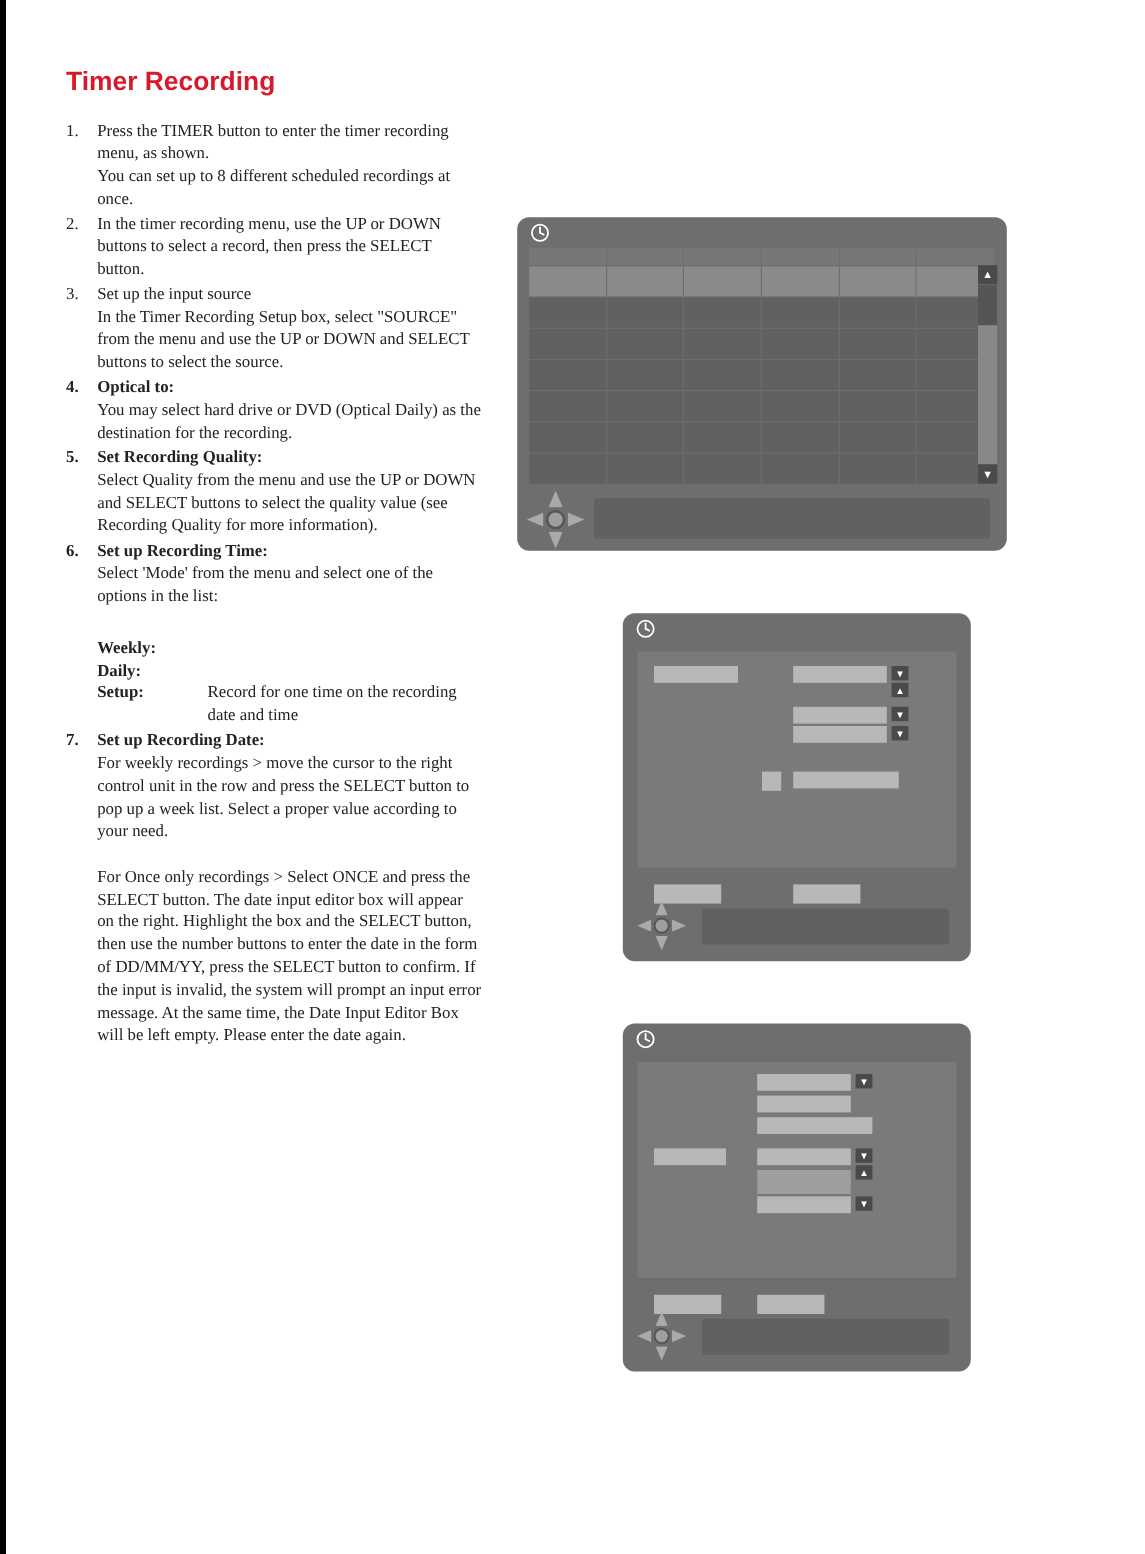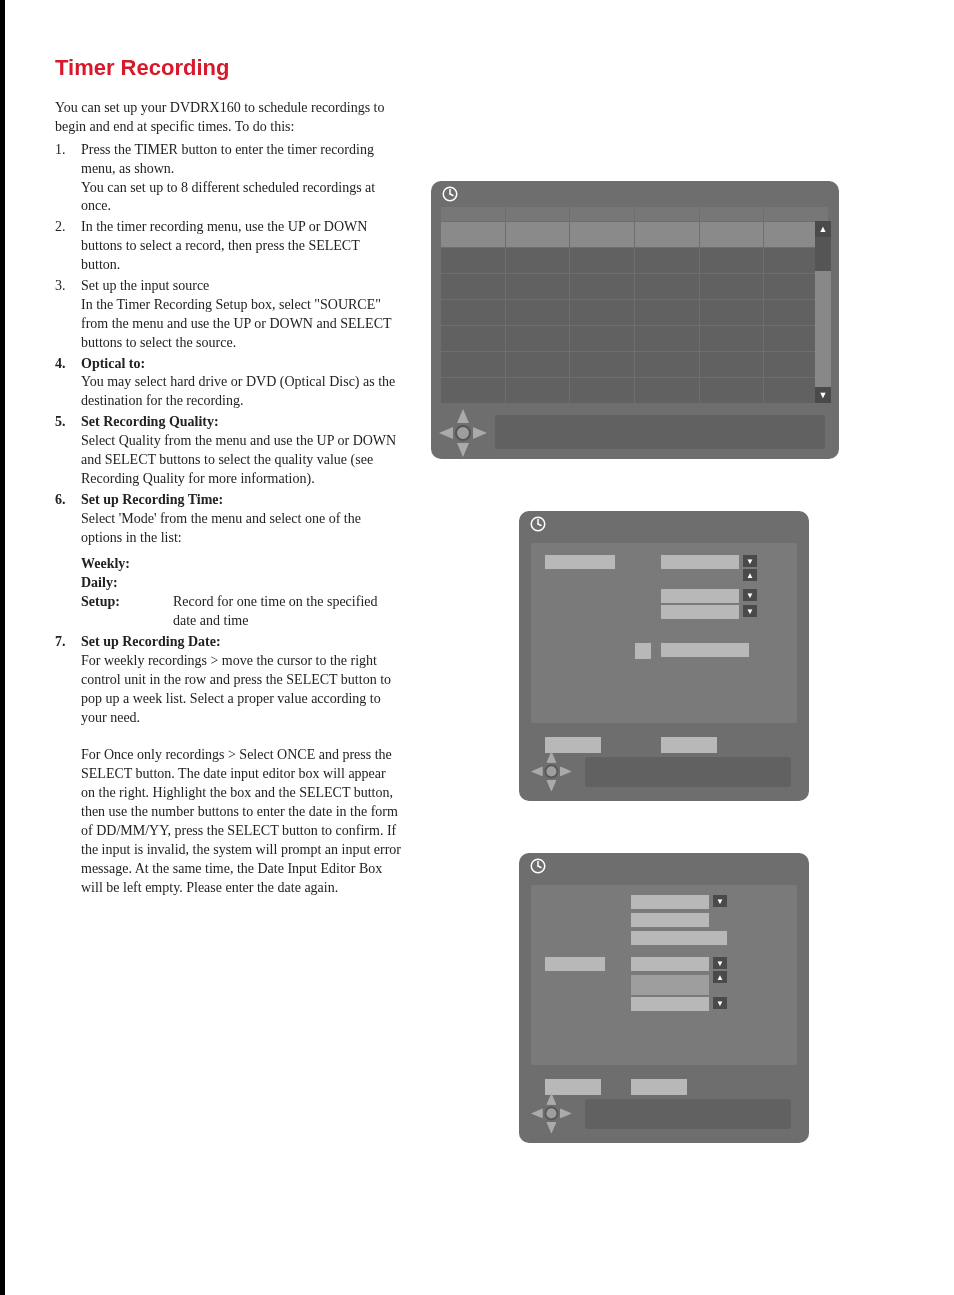--- a/index.html
+++ b/index.html
@@ -7,21 +7,21 @@
   .page { position: relative; width: 894px; height: 1295px; padding: 55px 55px 0 55px; }
   h1.title { color: #d6192b; font-family: Arial, Helvetica, sans-serif; font-weight: 700; font-size: 22px; margin-bottom: 18px; }
   .columns { display: flex; gap: 30px; }
   .text-col { width: 510px; font-size: 14px; line-height: 1.35; }
   .text-col p.intro { margin-bottom: 4px; }
   ol.steps { list-style: none; }
   ol.steps > li { display: flex; margin-top: 2px; }
   ol.steps > li .num { width: 26px; flex: 0 0 26px; }
   ol.steps > li .body { flex: 1; }
   .bold { font-weight: 700; }
-  .mode-table { margin-top: 8px; }
+  .mode-table { margin-top: 24px; }
   .mode-row { display: flex; }
   .mode-row .lbl { width: 92px; font-weight: 700; }
   .mode-row .desc { flex: 1; }
 
   .figs-col { flex: 1; display: flex; flex-direction: column; gap: 52px; padding-top: 82px; }
 
   
   .panel { background: #6e6e6e; border-radius: 10px; position: relative; }
   .panel .hdr { height: 26px; display:flex; align-items:center; padding-left:10px; }
   .clock-icon { width:18px; height:18px; }
@@ -70,21 +70,20 @@
 </style>
 </head>
 <body>
 
 <div class="page">
   <div class="edge"></div>
   <h1 class="title">Timer Recording</h1>
 
   <div class="columns">
     <div class="text-col">
-      <p class="intro">You can set up your DVDRX160 to schedule recordings to begin and end at specific times. To do this:</p>
       <ol class="steps">
         <li>
           <span class="num">1.</span>
           <span class="body">
             <span>Press the TIMER button to enter the timer recording menu, as shown.</span><br>
             <span>You can set up to 8 different scheduled recordings at once.</span>
           </span>
         </li>
         <li>
           <span class="num">2.</span>
@@ -94,21 +93,21 @@
           <span class="num">3.</span>
           <span class="body">
             <span>Set up the input source</span><br>
             <span>In the Timer Recording Setup box, select "SOURCE" from the menu and use the UP or DOWN and SELECT buttons to select the source.</span>
           </span>
         </li>
         <li>
           <span class="num bold">4.</span>
           <span class="body">
             <span class="bold">Optical to:</span><br>
-            <span>You may select hard drive or DVD (Optical Disc) as the destination for the recording.</span>
+            <span>You may select hard drive or DVD (Optical Daily) as the destination for the recording.</span>
           </span>
         </li>
         <li>
           <span class="num bold">5.</span>
           <span class="body">
             <span class="bold">Set Recording Quality:</span><br>
             <span>Select Quality from the menu and use the UP or DOWN and SELECT buttons to select the quality value (see Recording Quality for more information).</span>
           </span>
         </li>
         <li>
@@ -118,21 +117,21 @@
             <span>Select 'Mode' from the menu and select one of the options in the list:</span>
             <div class="mode-table">
               <div class="mode-row">
                   <span class="lbl">Weekly:</span>
                 </div>
               <div class="mode-row">
                   <span class="lbl">Daily:</span>
                 </div>
               <div class="mode-row">
                   <span class="lbl">Setup:</span>
-                  <span class="desc">Record for one time on the specified date and time</span>
+                  <span class="desc">Record for one time on the recording date and time</span>
                 </div>
             </div>
           </span>
         </li>
         <li>
           <span class="num bold">7.</span>
           <span class="body">
             <span class="bold">Set up Recording Date:</span><br>
             <span>For weekly recordings &gt; move the cursor to the right control unit in the row and press the SELECT button to pop up a week list. Select a proper value according to your need.</span><br><br>
             <span>For Once only recordings &gt; Select ONCE and press the SELECT button. The date input editor box will appear on the right. Highlight the box and the SELECT button, then use the number buttons to enter the date in the form of DD/MM/YY, press the SELECT button to confirm. If the input is invalid, the system will prompt an input error message. At the same time, the Date Input Editor Box will be left empty. Please enter the date again.</span>

